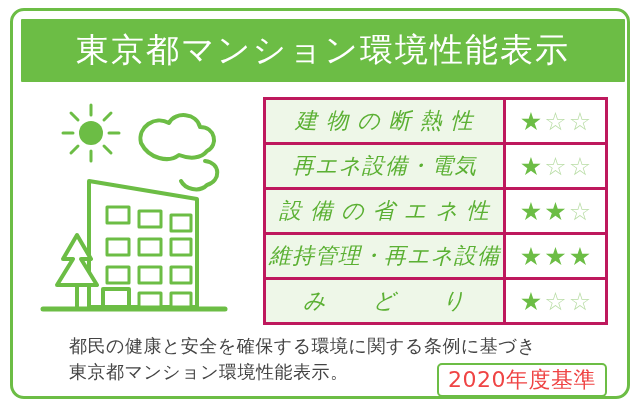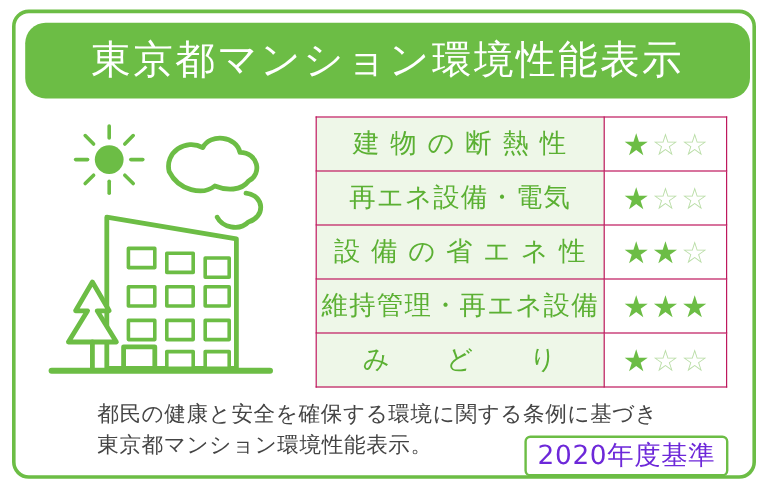--- a/index.html
+++ b/index.html
@@ -27,21 +27,21 @@
   }
 
   
   .title-band {
     position: absolute;
     left: 8px;
     top: 8px;
     width: 604px;
     height: 63px;
     background: #6cbd45;
-    border-radius: 17px;
+    border-radius: 1px;
     box-sizing: border-box;
     display: flex;
     align-items: center;
     justify-content: center;
   }
   .title-text {
     color: #ffffff;
     font-size: 33px;
     letter-spacing: 2px;
     font-weight: normal;
@@ -60,24 +60,25 @@
   
   .ratings {
     position: absolute;
     left: 250px;
     top: 86px;
     width: 342px;
     border-collapse: collapse;
     table-layout: fixed;
   }
   .ratings td {
-    border: 1px solid #be185d;
+    border: 3px solid #be185d;
     height: 45px;
     padding: 0;
     box-sizing: border-box;
+    font-style: italic;
   }
   .ratings td.label {
     width: 240px;
     background: #eef7e8;
     color: #5bb033;
     font-size: 22px;
     text-align: center;
     letter-spacing: 1px;
     white-space: nowrap;
   }
@@ -105,36 +106,35 @@
     top: 322px;
     width: 420px;
     color: #444444;
     font-size: 18px;
     line-height: 1.45;
     letter-spacing: 0.5px;
   }
   .footer-line {
     display: block;
     white-space: nowrap;
-    margin-left: 12px;
   }
 
   .year-badge {
     position: absolute;
     left: 424px;
     top: 352px;
     width: 170px;
     height: 34px;
     border: 2px solid #6cbd45;
     border-radius: 5px;
     box-sizing: border-box;
     display: flex;
     align-items: center;
     justify-content: center;
-    color: #6d28d9;
+    color: #ef4444;
     font-size: 22px;
     letter-spacing: 0.5px;
     white-space: nowrap;
   }
 </style>
 </head>
 <body>
 
 <div class="placard">
 

